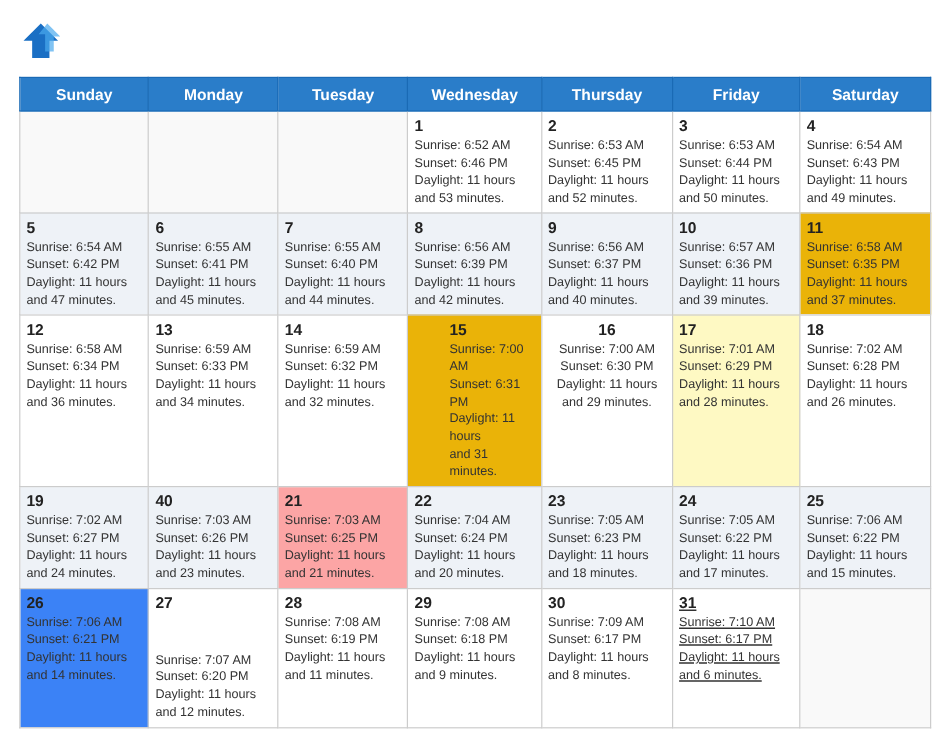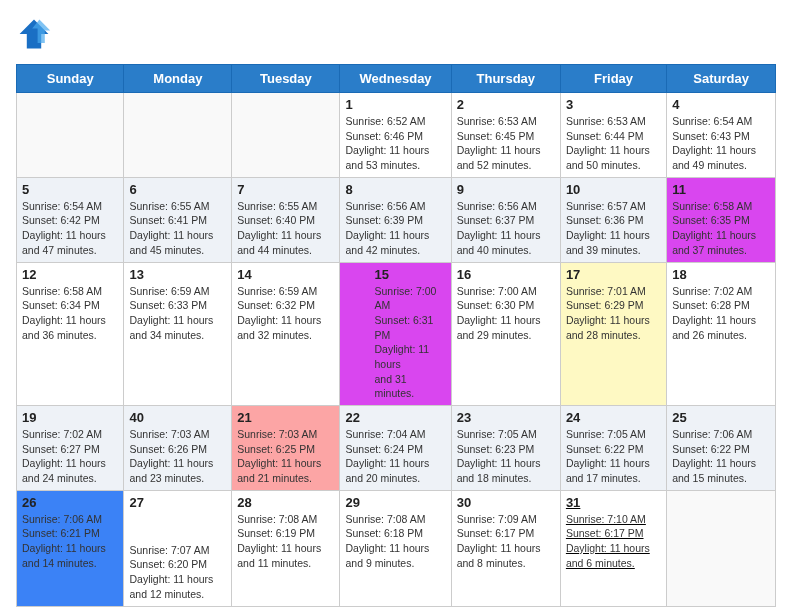--- a/index.html
+++ b/index.html
@@ -189,21 +189,21 @@
 Daylight: 11 hours
 and 40 minutes.</div>
         </td>
         <td style="background: rgb(238, 242, 247);">
           <span class="day-number">10</span>
           <div class="day-info" style="white-space: pre-line;">Sunrise: 6:57 AM
 Sunset: 6:36 PM
 Daylight: 11 hours
 and 39 minutes.</div>
         </td>
-        <td style="background: #d946ef;">
+        <td style="background: #eab308;">
           <span class="day-number">11</span>
           <div class="day-info" style="white-space: pre-line;">Sunrise: 6:58 AM
 Sunset: 6:35 PM
 Daylight: 11 hours
 and 37 minutes.</div>
         </td>
       </tr>
       <tr>
         <td style="background: rgb(255, 255, 255);">
           <span class="day-number">12</span>
@@ -219,28 +219,28 @@
 Daylight: 11 hours
 and 34 minutes.</div>
         </td>
         <td style="background: rgb(255, 255, 255);">
           <span class="day-number">14</span>
           <div class="day-info" style="white-space: pre-line;">Sunrise: 6:59 AM
 Sunset: 6:32 PM
 Daylight: 11 hours
 and 32 minutes.</div>
         </td>
-        <td style="background: #d946ef; padding-left: 34px;">
+        <td style="background: #eab308; padding-left: 34px;">
           <span class="day-number">15</span>
           <div class="day-info" style="white-space: pre-line;">Sunrise: 7:00 AM
 Sunset: 6:31 PM
 Daylight: 11 hours
 and 31 minutes.</div>
         </td>
-        <td style="background: rgb(255, 255, 255);">
+        <td style="background: rgb(255, 255, 255); text-align: center;">
           <span class="day-number">16</span>
           <div class="day-info" style="white-space: pre-line;">Sunrise: 7:00 AM
 Sunset: 6:30 PM
 Daylight: 11 hours
 and 29 minutes.</div>
         </td>
         <td style="background: #fef9c3;">
           <span class="day-number">17</span>
           <div class="day-info" style="white-space: pre-line;">Sunrise: 7:01 AM
 Sunset: 6:29 PM

